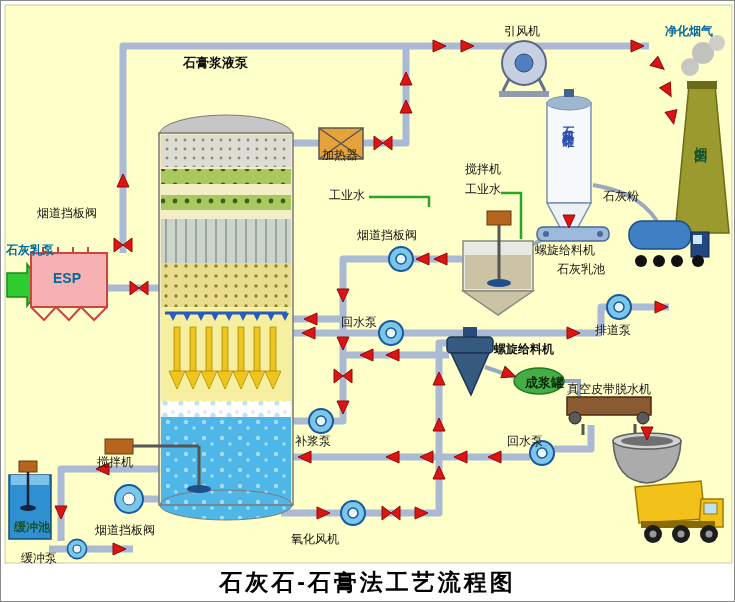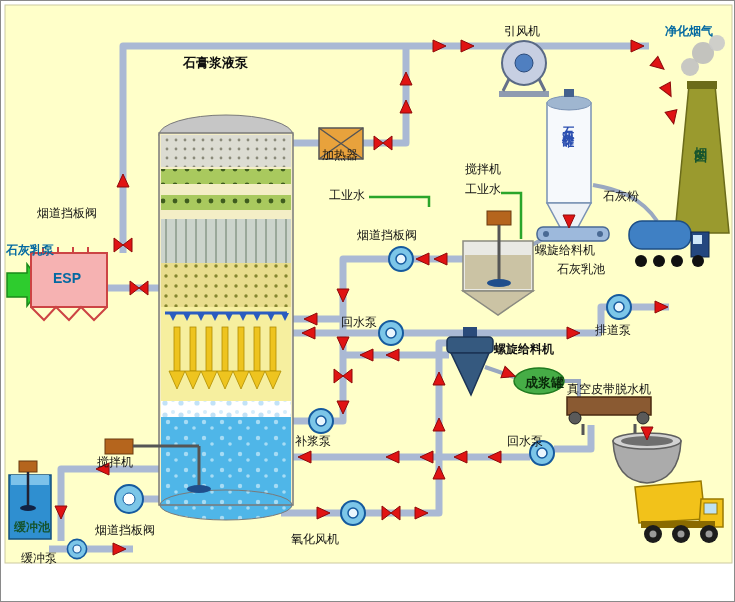--- a/index.html
+++ b/index.html
@@ -349,14 +349,15 @@
 <div class="lbl small" style="left:524px;top:375px">成浆罐</div>
 <div class="lbl mid" style="left:566px;top:382px">真空皮带脱水机</div>
 <div class="lbl" style="left:294px;top:434px">补浆泵</div>
 <div class="lbl" style="left:506px;top:434px">回水泵</div>
 <div class="lbl" style="left:290px;top:532px">氧化风机</div>
 <div class="lbl" style="left:96px;top:455px">搅拌机</div>
 <div class="lbl" style="left:94px;top:523px">烟道挡板阀</div>
 <div class="lbl white" style="left:13px;top:520px">缓冲池</div>
 <div class="lbl" style="left:20px;top:551px">缓冲泵</div>
 
+<div class="title">石灰石-石膏法工艺流程图</div>
 
 </div>
 
 </body></html>

